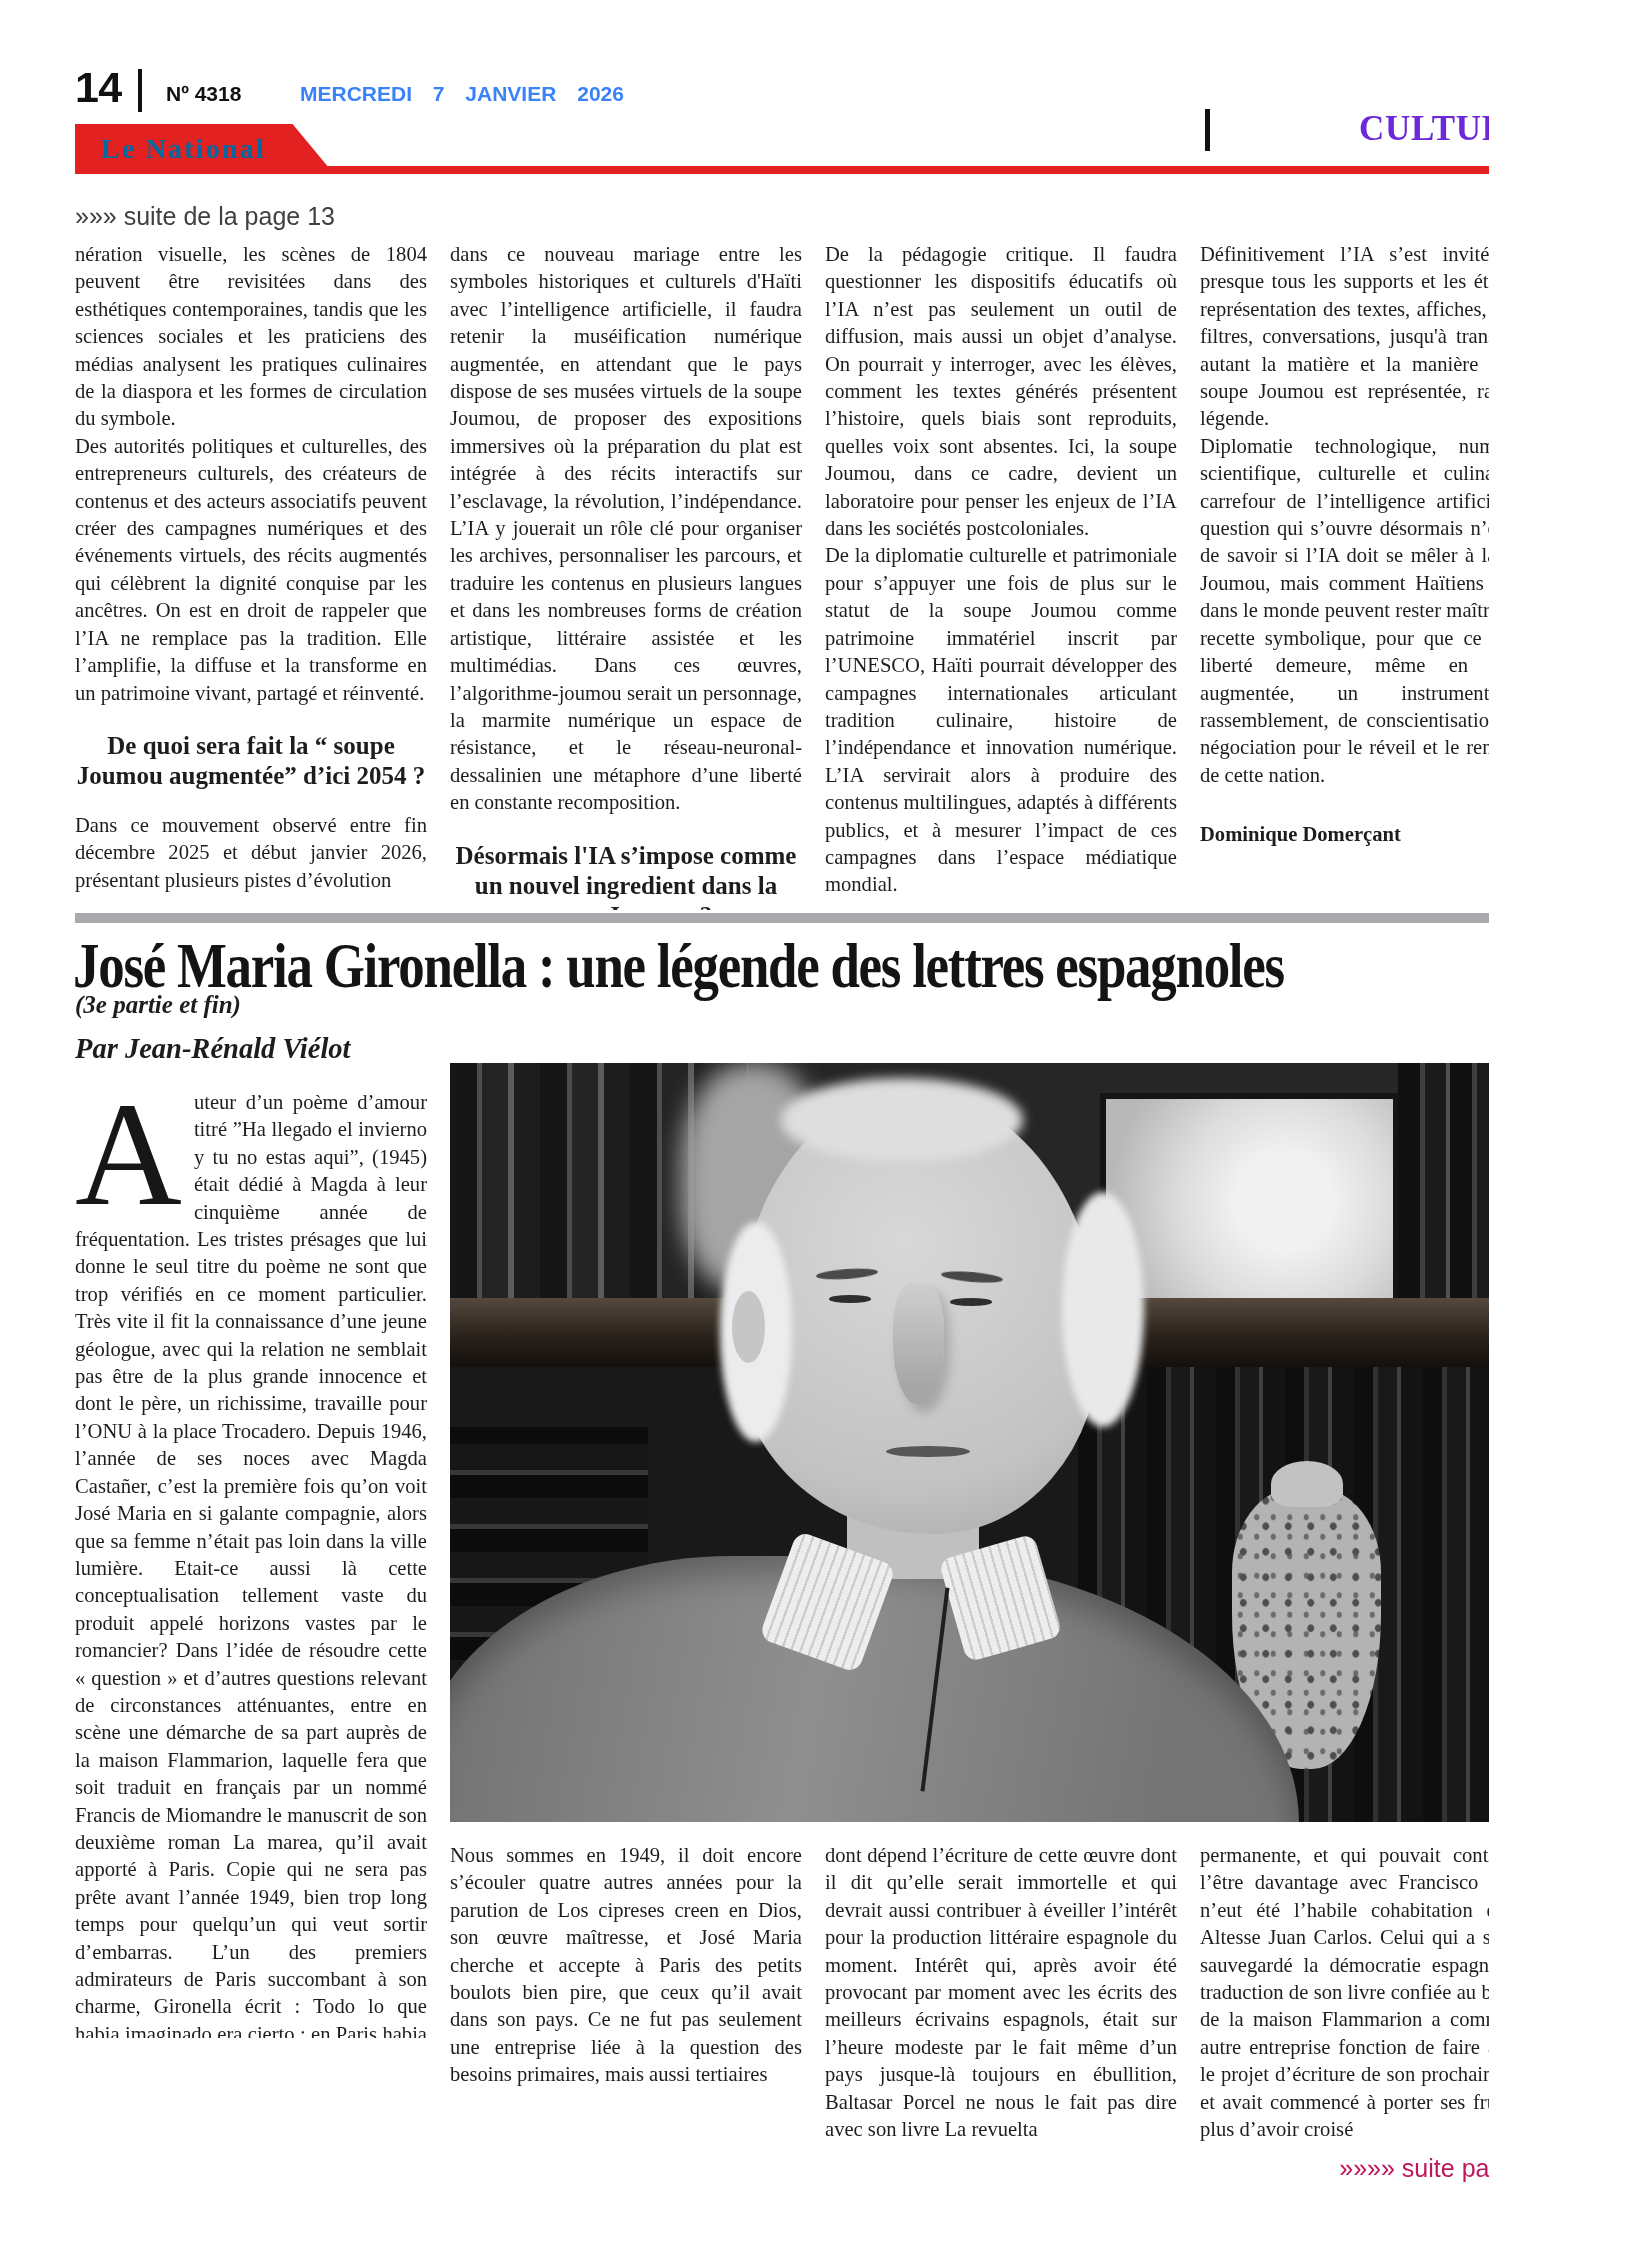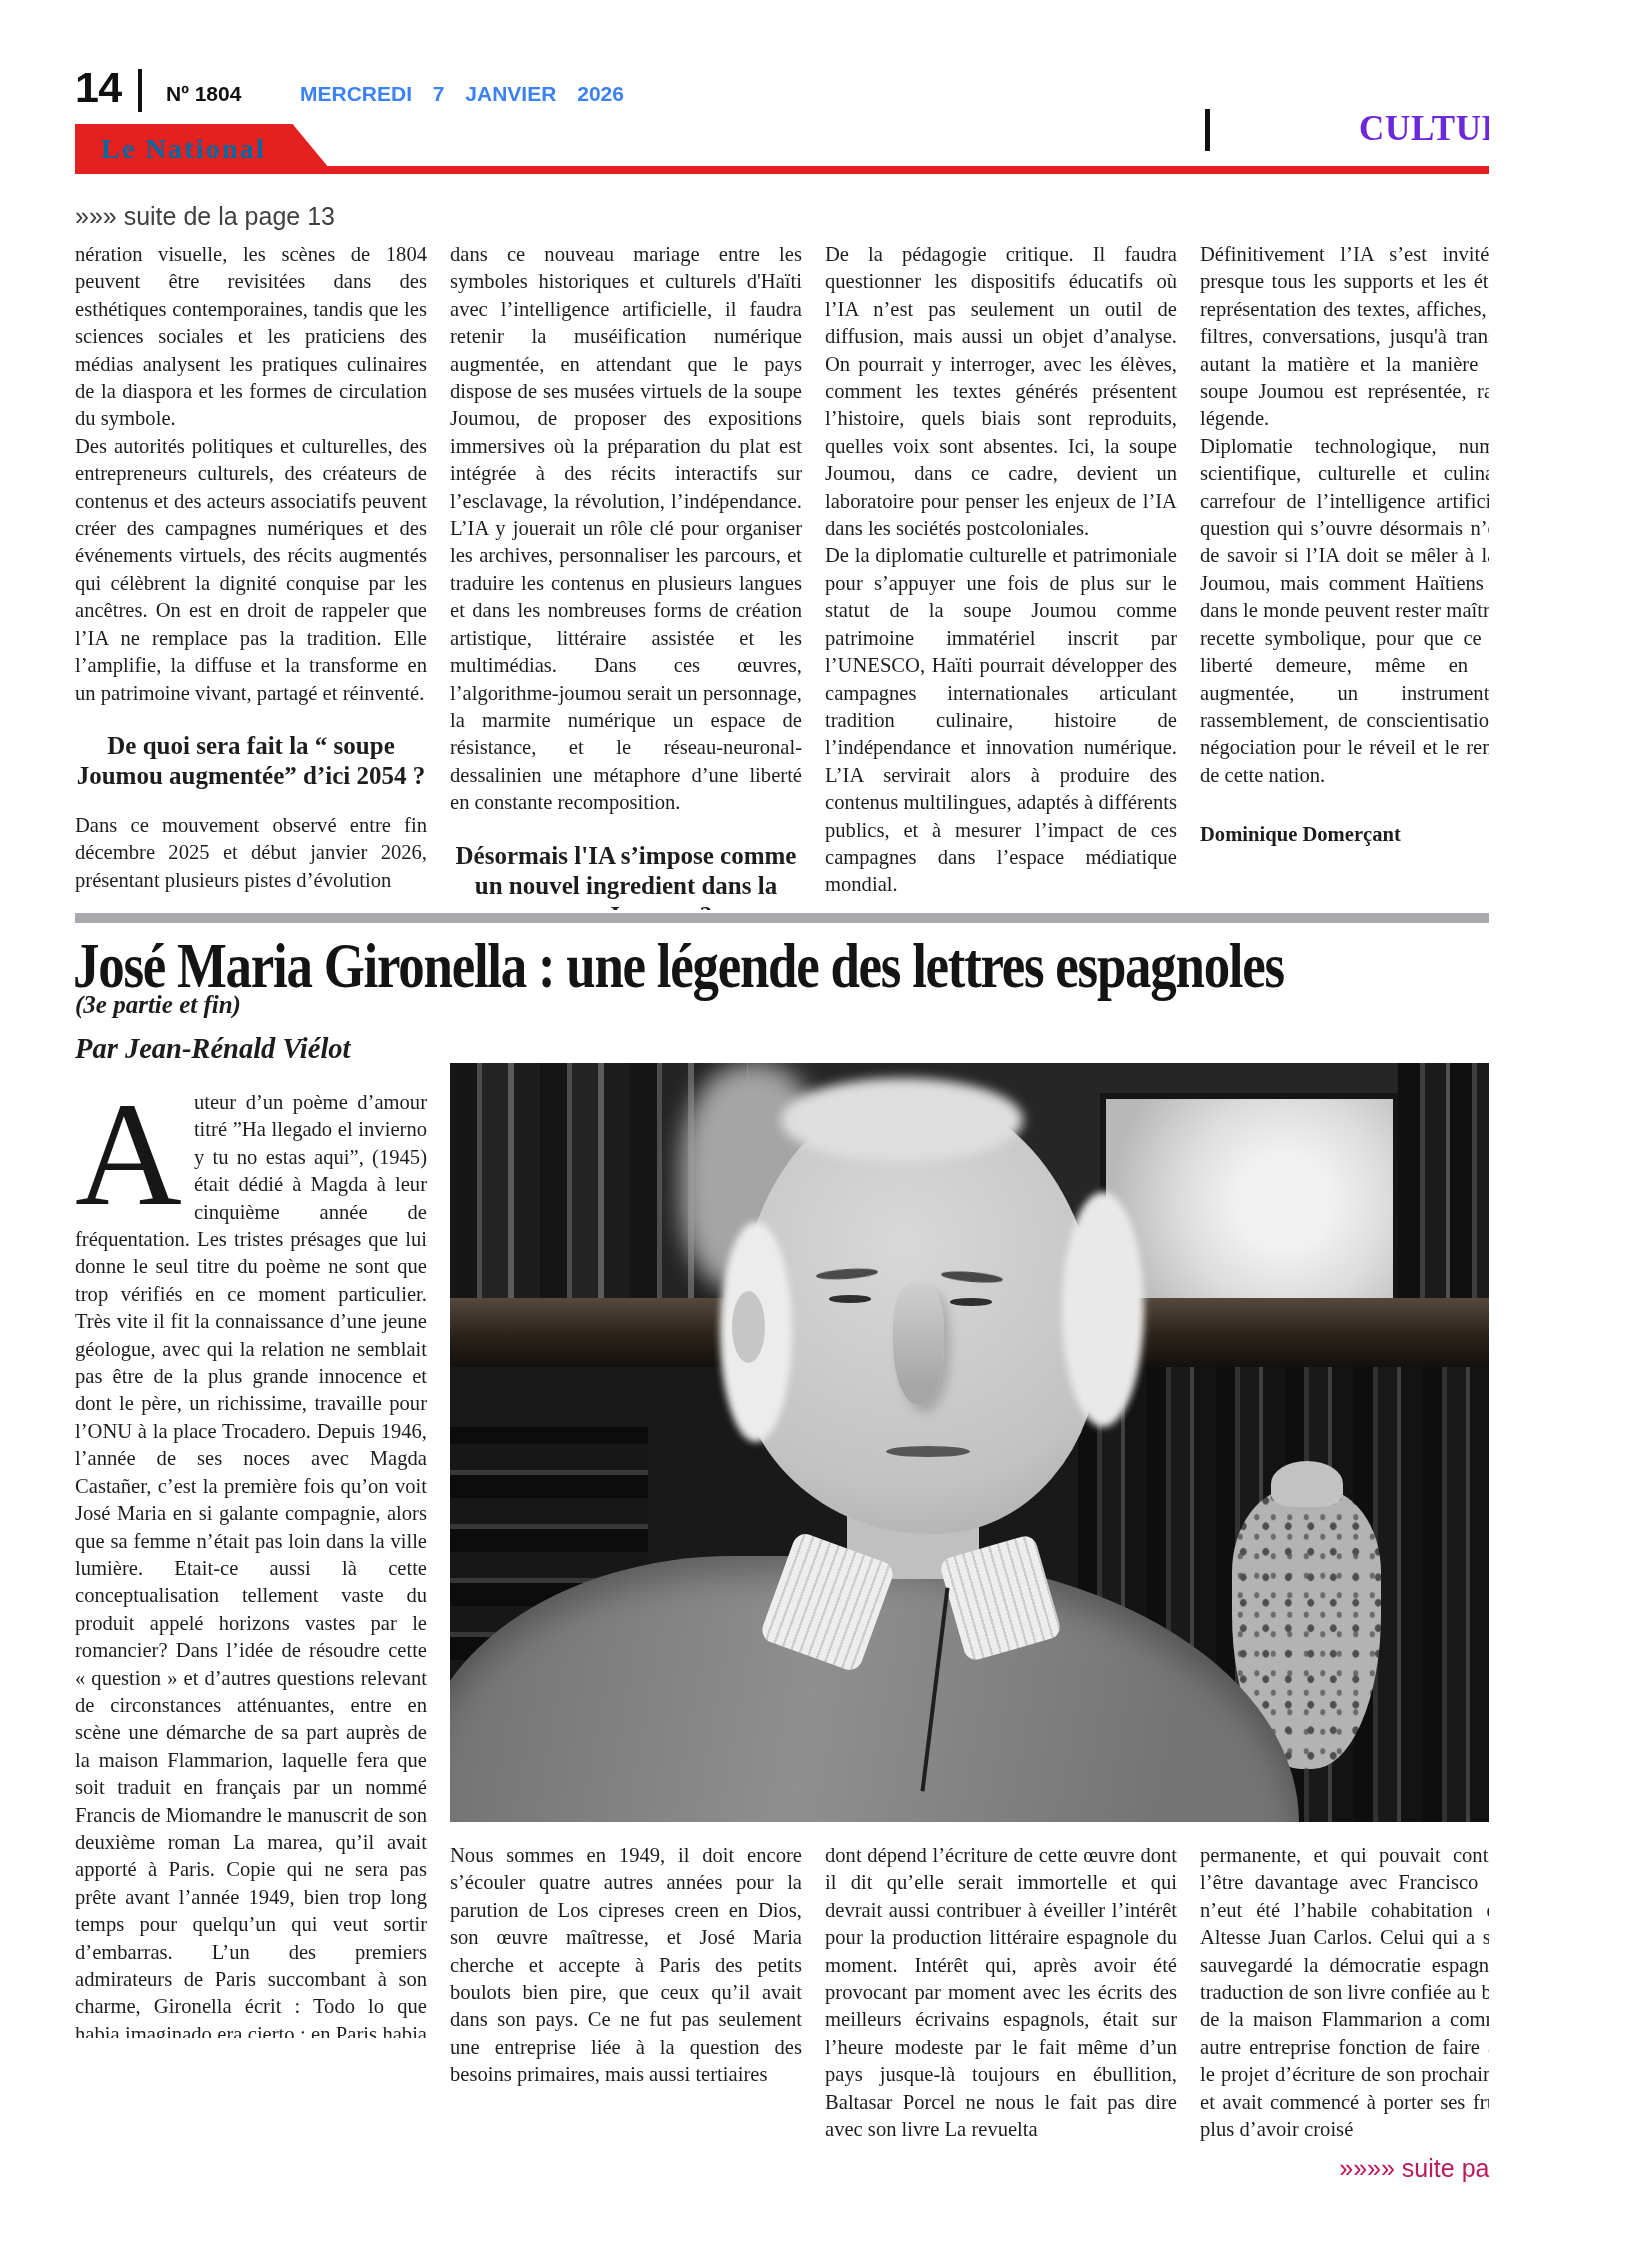--- a/index.html
+++ b/index.html
@@ -91,21 +91,21 @@
   .ear-left{left:25.6%;top:30%;width:3%;height:9.5%;background:#c6c6c6;border-radius:50%;}
   .glasses-cord{left:43.8%;top:69%;width:3.7px;height:27%;background:#1f1f1f;transform:rotate(7deg);}
 </style>
 </head>
 <body>
 
 <div class="page">
 
   <div class="pageno">14</div>
   <div class="pageno-bar"></div>
-  <div class="issue">Nº 1804</div>
+  <div class="issue">Nº 4318</div>
   <div class="edition-date">MERCREDI 7 JANVIER 2026</div>
   <div class="masthead-tail"></div>
   <div class="masthead"></div>
   <div class="masthead-title">Le National</div>
   <div class="red-rule"></div>
   <div class="section-divider"></div>
   <div class="section-title">CULTURE</div>
   <div class="suite-top">»»» suite de la page 13</div>
 
   <div class="col topcol c1">

